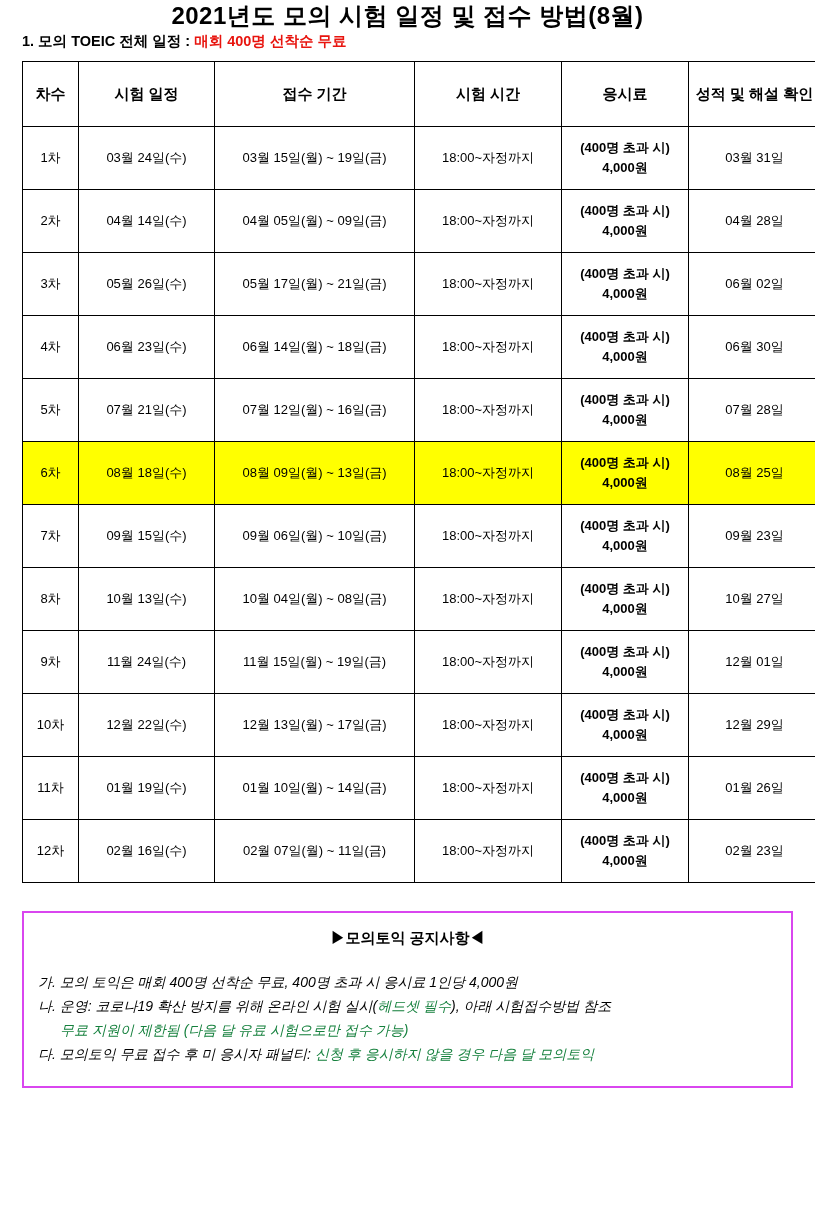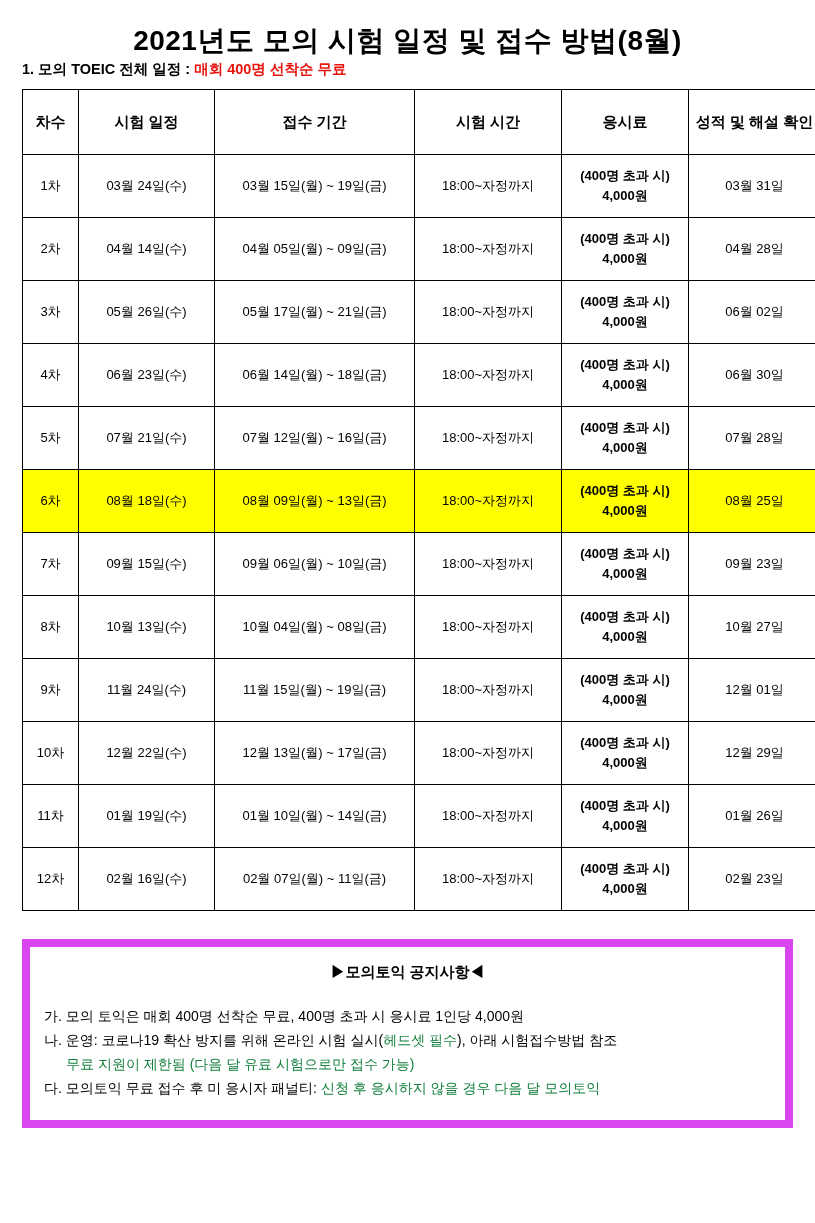--- a/index.html
+++ b/index.html
@@ -17,24 +17,24 @@
   }
   .page {
     width: 815px;
     height: 1223px;
     box-sizing: border-box;
     padding: 0 22px;
     position: relative;
   }
   .doc-title {
     text-align: center;
-    font-size: 28px;
+    font-size: 24px;
     font-weight: bold;
     letter-spacing: 0.5px;
-    margin-top: 22px;
+    margin-top: 0;
     margin-bottom: 0;
   }
   .section-line {
     margin-bottom: 10px;
     font-size: 14.5px;
     font-weight: bold;
     white-space: nowrap;
   }
   .section-line .black {
     color: #000000;
@@ -74,33 +74,34 @@
     line-height: 1.55;
     font-weight: bold;
   }
   tr.highlight td {
     background: #ffff00;
   }
   .notice-box {
     margin-top: 28px;
     width: 771px;
     box-sizing: border-box;
-    border: 8px solid #d946ef;
+    border: 2px solid #d946ef;
     padding: 16px 14px 20px 14px;
   }
   .notice-title {
     text-align: center;
     font-weight: bold;
     font-size: 15px;
     margin-bottom: 22px;
   }
   .notice-item {
     font-size: 14px;
     line-height: 1.72;
     white-space: nowrap;
+    font-style: italic;
   }
   .notice-item .lbl { color: #000000; }
   .notice-item .blk { color: #000000; }
   .notice-item .red { color: #15803d; }
   .notice-item .indent { display: inline-block; width: 22px; }
 </style>
 </head>
 <body>
 
 <div class="page">

